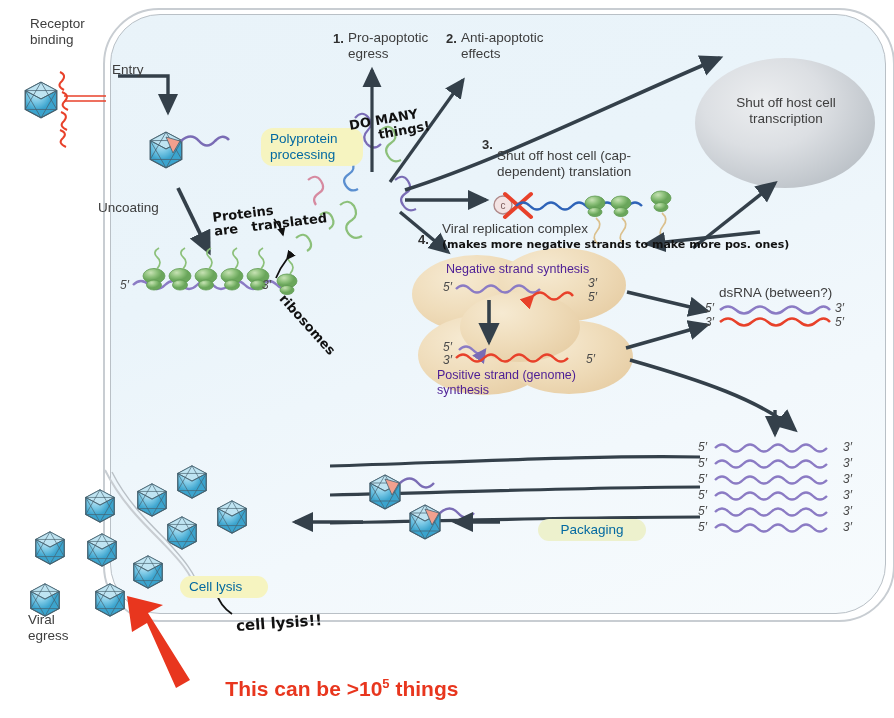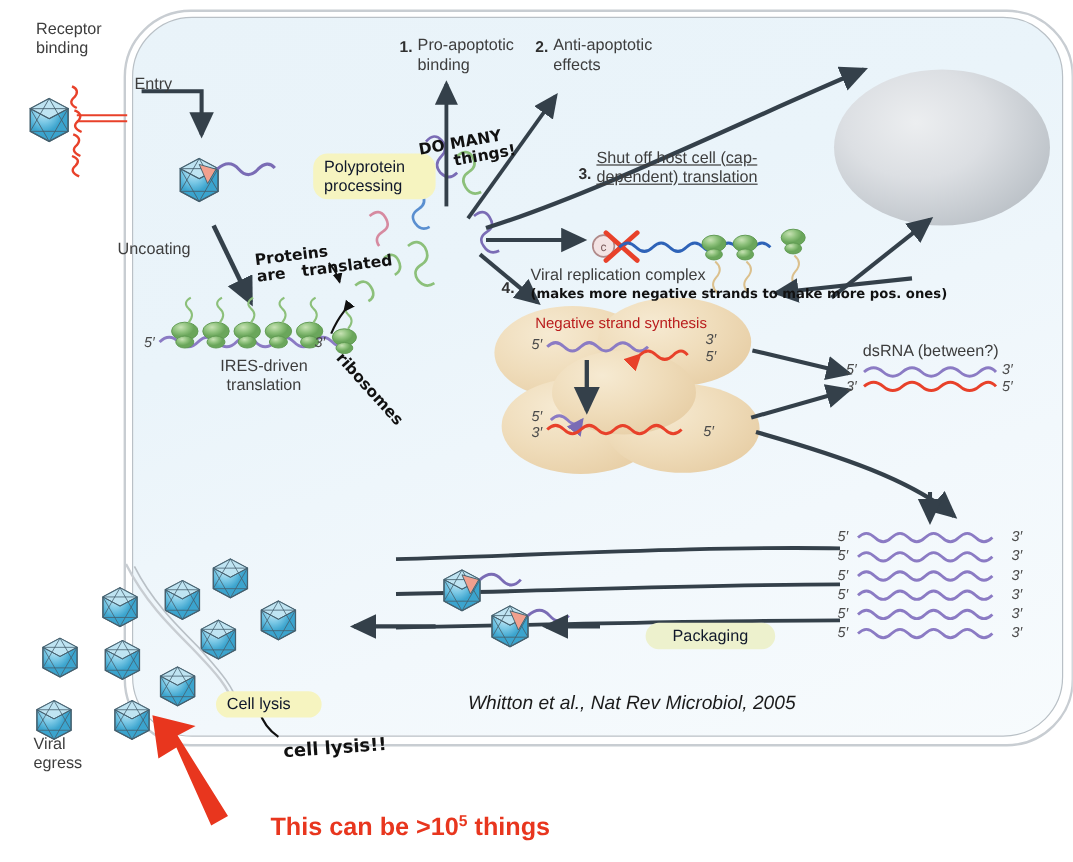--- a/index.html
+++ b/index.html
@@ -18,33 +18,33 @@
   .t{position:absolute;color:#3d3d3d;font-size:13.5px;line-height:1.18;white-space:pre;}
   .t.c{text-align:center;}
   .num{font-weight:700;color:#2f2f2f;font-size:13px;}
 
   
   .hw{position:absolute;color:#111;font-family:"DejaVu Sans",sans-serif;
       font-size:13px;font-weight:600;white-space:pre;line-height:1.1;}
 
   
   .hl{position:absolute;background:#f6f4c0;border-radius:12px;padding:3px 9px;
-      color:#0f172a;font-size:13.5px;line-height:1.2;white-space:pre;}
+      color:#0369a1;font-size:13.5px;line-height:1.2;white-space:pre;}
   .hl.green{background:#edf1cd;}
 
   
   .nucleus{position:absolute;border-radius:50%;
      background:radial-gradient(ellipse at 38% 34%,#eceef0 0%,#dcdfe3 38%,#bcc2c8 78%,#a8aeb6 100%);}
 
   
   .blob{position:absolute;border-radius:50%;
      background:radial-gradient(ellipse at 35% 30%,#f6ead2 0%,#efdcba 45%,#e3c79b 100%);}
 
   
-  .blabel{position:absolute;color:#b91c1c;font-size:12.5px;white-space:pre;line-height:1.2;}
+  .blabel{position:absolute;color:#4c1d95;font-size:12.5px;white-space:pre;line-height:1.2;}
 
   
   .pr{position:absolute;color:#4a4a4a;font-size:12px;font-style:italic;white-space:pre;}
 
   
   .redtext{position:absolute;color:#e8361e;font-weight:bold;font-size:21px;
      line-height:1.22;white-space:pre;}
   .redtext sup{font-size:0.62em;vertical-align:super;}
 
   .cite{position:absolute;color:#1b1b1b;font-style:italic;font-size:16px;white-space:pre;}
@@ -264,42 +264,44 @@
   <div class="t" style="left:14px;top:16px;margin-left:16px;">Receptor
 binding</div>
 
   <div class="t" style="left:112px;top:62px;">Entry</div>
 
   <div class="t" style="left:98px;top:200px;">Uncoating</div>
 
   <div class="hl" style="left:261px;top:128px;width:84px;">Polyprotein
 processing</div>
 
-  <div class="t c" style="left:160px;top:297px;width:120px;">IRES-driven
-translation</div>
 
   <span class="num" style="position:absolute;left:333px;top:31px;">1.</span>
   <div class="t" style="left:348px;top:30px;">Pro-apoptotic
-binding</div>
+egress</div>
 
   <span class="num" style="position:absolute;left:446px;top:31px;">2.</span>
   <div class="t" style="left:461px;top:30px;">Anti-apoptotic
 effects</div>
 
   <span class="num" style="position:absolute;left:482px;top:137px;">3.</span>
-  <div class="t" style="left:497px;top:124px;text-decoration:underline;">Shut off host cell (cap-
+  <div class="t" style="left:497px;top:148px;">Shut off host cell (cap-
 dependent) translation</div>
 
+  <div class="t c" style="left:707px;top:95px;width:158px;">Shut off host cell
+transcription</div>
 
 
   <span class="num" style="position:absolute;left:418px;top:232px;">4.</span>
   <div class="t" style="left:442px;top:221px;">Viral replication complex</div>
 
   <div class="blabel" style="left:446px;top:262px;">Negative strand synthesis</div>
 
+  <div class="blabel" style="left:437px;top:368px;">Positive strand (genome)
+synthesis</div>
 
   <div class="t" style="left:719px;top:285px;">dsRNA (between?)</div>
 
   <div class="hl green" style="left:538px;top:519px;width:90px;text-align:center;">Packaging</div>
 
   <div class="hl" style="left:180px;top:576px;width:70px;">Cell lysis</div>
 
   <div class="t" style="left:28px;top:612px;">Viral
 egress</div>
 
@@ -339,20 +341,19 @@
 
   <div class="hw" style="left:213px;top:204px;transform:rotate(-7deg);">Proteins
 are   translated</div>
 
   <div class="hw" style="left:287px;top:292px;transform:rotate(48deg);transform-origin:left top;">ribosomes</div>
 
   <div class="hw" style="left:442px;top:239px;font-size:11px;">(makes more negative strands to make more pos. ones)</div>
 
   <div class="hw" style="left:236px;top:615px;font-size:15px;transform:rotate(-4deg);">cell lysis!!</div>
 
-  <div class="cite" style="left:390px;top:578px;">Whitton et al., Nat Rev Microbiol, 2005</div>
 
   <div class="redtext" style="left:202px;top:650px;">
     <span>This can be &gt;10</span><sup>5</sup><span> things</span><br>
     
   </div>
 
 </div>
 
 </body></html>

